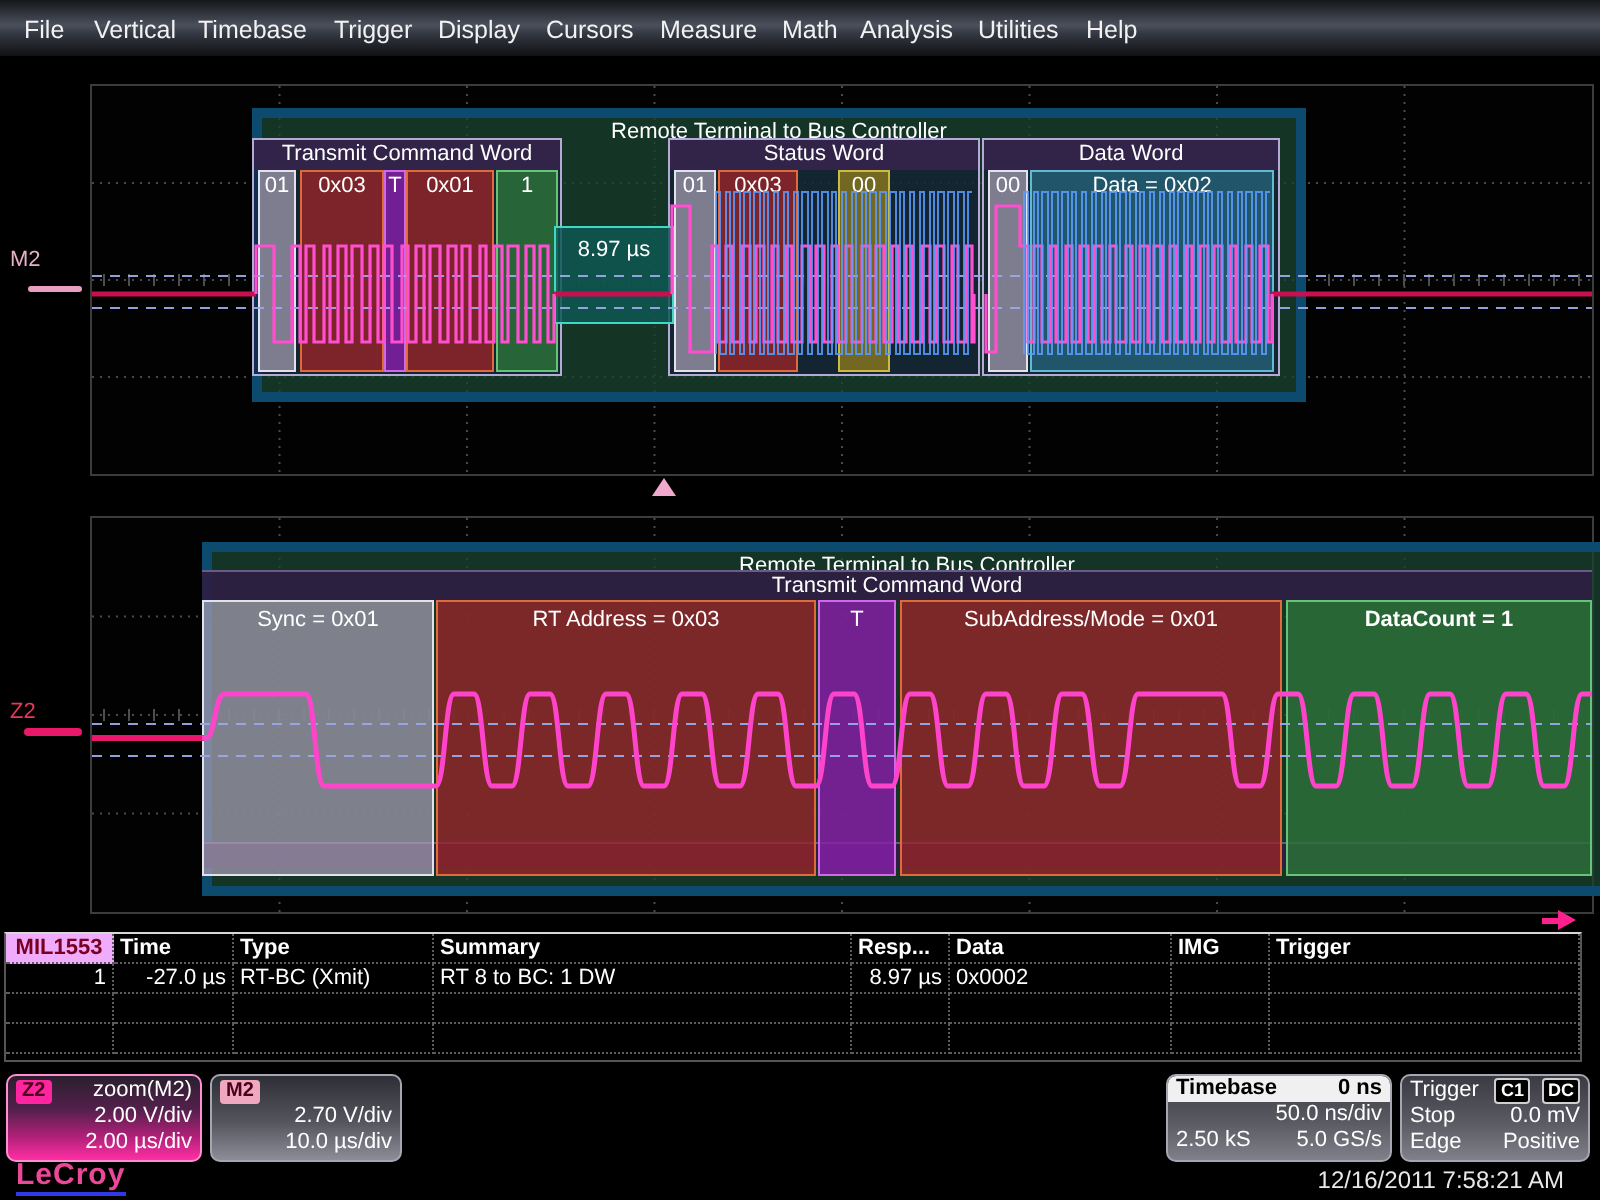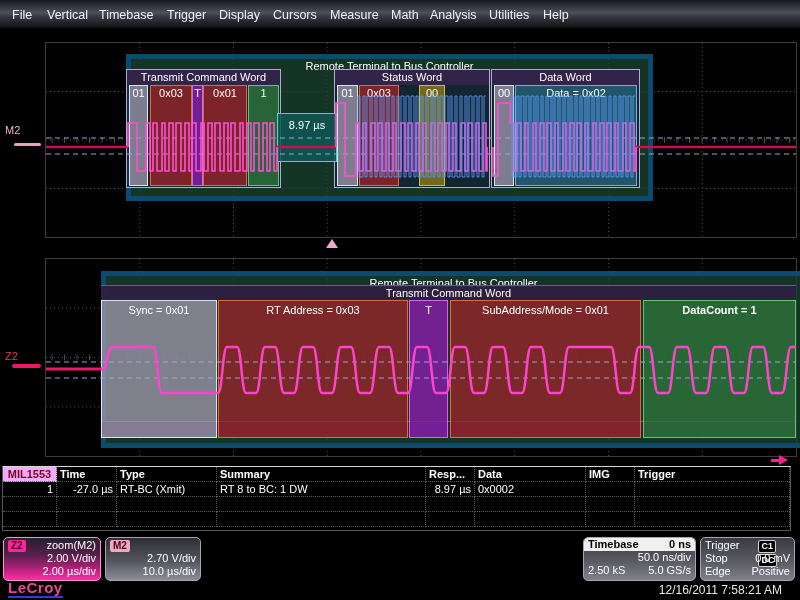--- a/index.html
+++ b/index.html
@@ -69,21 +69,21 @@
   #boxTB{left:583px;width:113px;border:1px solid #a6a6b2;
          background:linear-gradient(180deg,#3a3a42 0%,#5a5a63 55%,#80808a 100%);}
   #boxTR{left:700px;width:95px;border:1px solid #a6a6b2;
          background:linear-gradient(180deg,#3a3a42 0%,#5a5a63 55%,#80808a 100%);}
   .drow{display:flex;justify-content:space-between;padding:0 4px;height:13px;}
   .tag{font-size:10px;font-weight:bold;padding:0 3px;border-radius:2px;height:12px;line-height:12px;margin-top:1px;}
   .tagZ2{background:#ff25a0;color:#4a0018;}
   .tagM2{background:#f0a8c0;color:#4a0018;}
   .tbhead{background:#f0f0f0;color:#000;font-weight:bold;border-radius:4px 4px 0 0;}
   .badge{background:#000;color:#fff;border:1px solid #d0d0d0;border-radius:2px;font-size:9px;
-         font-weight:bold;padding:0 2px;height:11px;line-height:11px;margin-left:19px;display:inline-block;}
+         font-weight:bold;padding:0 2px;height:11px;line-height:11px;margin-left:6px;display:inline-block;}
   .rgt{text-align:right;flex:1;}
   
   .lecroy{position:absolute;left:8px;top:580px;font-size:15px;font-weight:bold;color:#ec4899;
           border-bottom:2px solid #3038e8;line-height:16px;letter-spacing:0.5px;}
   .stamp{position:absolute;right:18px;top:583px;font-size:12px;color:#e8e8e8;}
 </style>
 </head>
 <body>
 
 <div class="screen">

